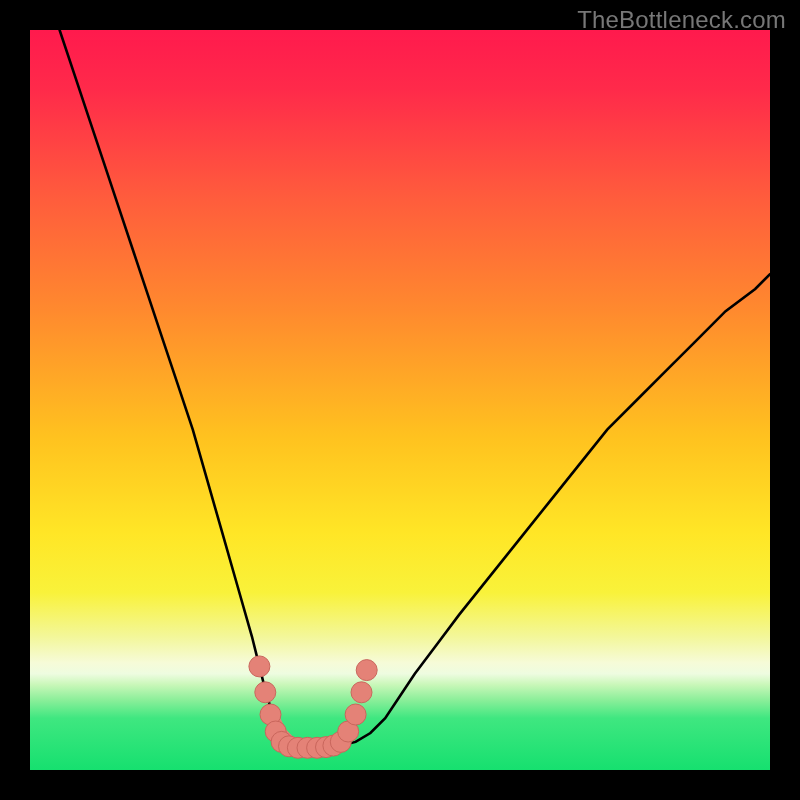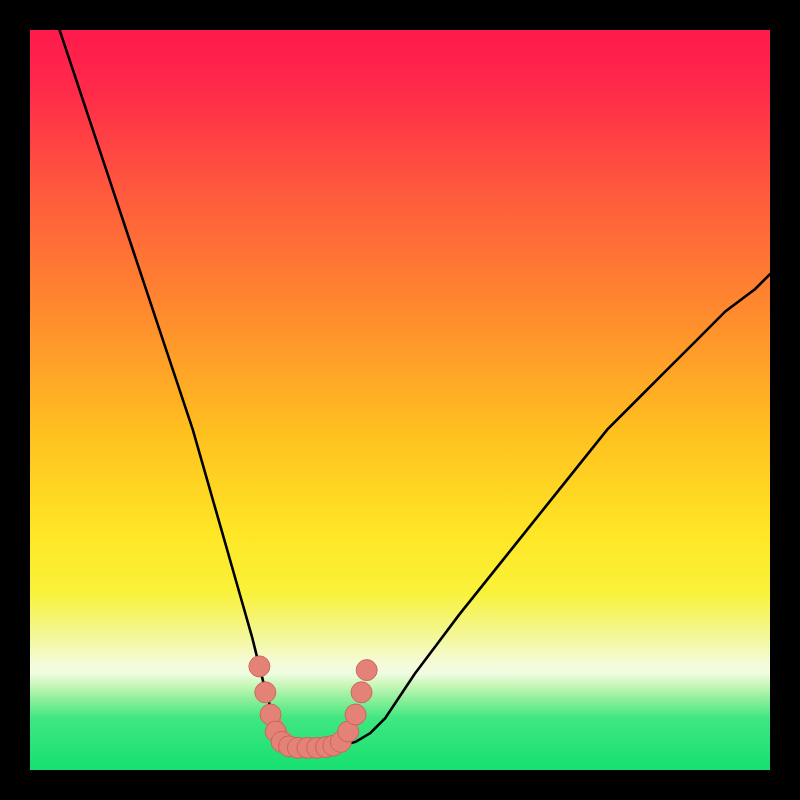--- a/index.html
+++ b/index.html
@@ -77,13 +77,14 @@
           <circle cx="296.0" cy="717.1" r="10.5" fill="#e48277" stroke="#c9665c" stroke-width="1"></circle>
           <circle cx="303.4" cy="715.6" r="10.5" fill="#e48277" stroke="#c9665c" stroke-width="1"></circle>
           <circle cx="310.8" cy="711.9" r="10.5" fill="#e48277" stroke="#c9665c" stroke-width="1"></circle>
           <circle cx="318.2" cy="701.5" r="10.5" fill="#e48277" stroke="#c9665c" stroke-width="1"></circle>
           <circle cx="325.6" cy="684.5" r="10.5" fill="#e48277" stroke="#c9665c" stroke-width="1"></circle>
           <circle cx="331.5" cy="662.3" r="10.5" fill="#e48277" stroke="#c9665c" stroke-width="1"></circle>
           <circle cx="336.7" cy="640.1" r="10.5" fill="#e48277" stroke="#c9665c" stroke-width="1"></circle>
         </g>
     </svg>
   </div>
+  <div class="watermark">TheBottleneck.com</div>
 </div>
 
 </body></html>

